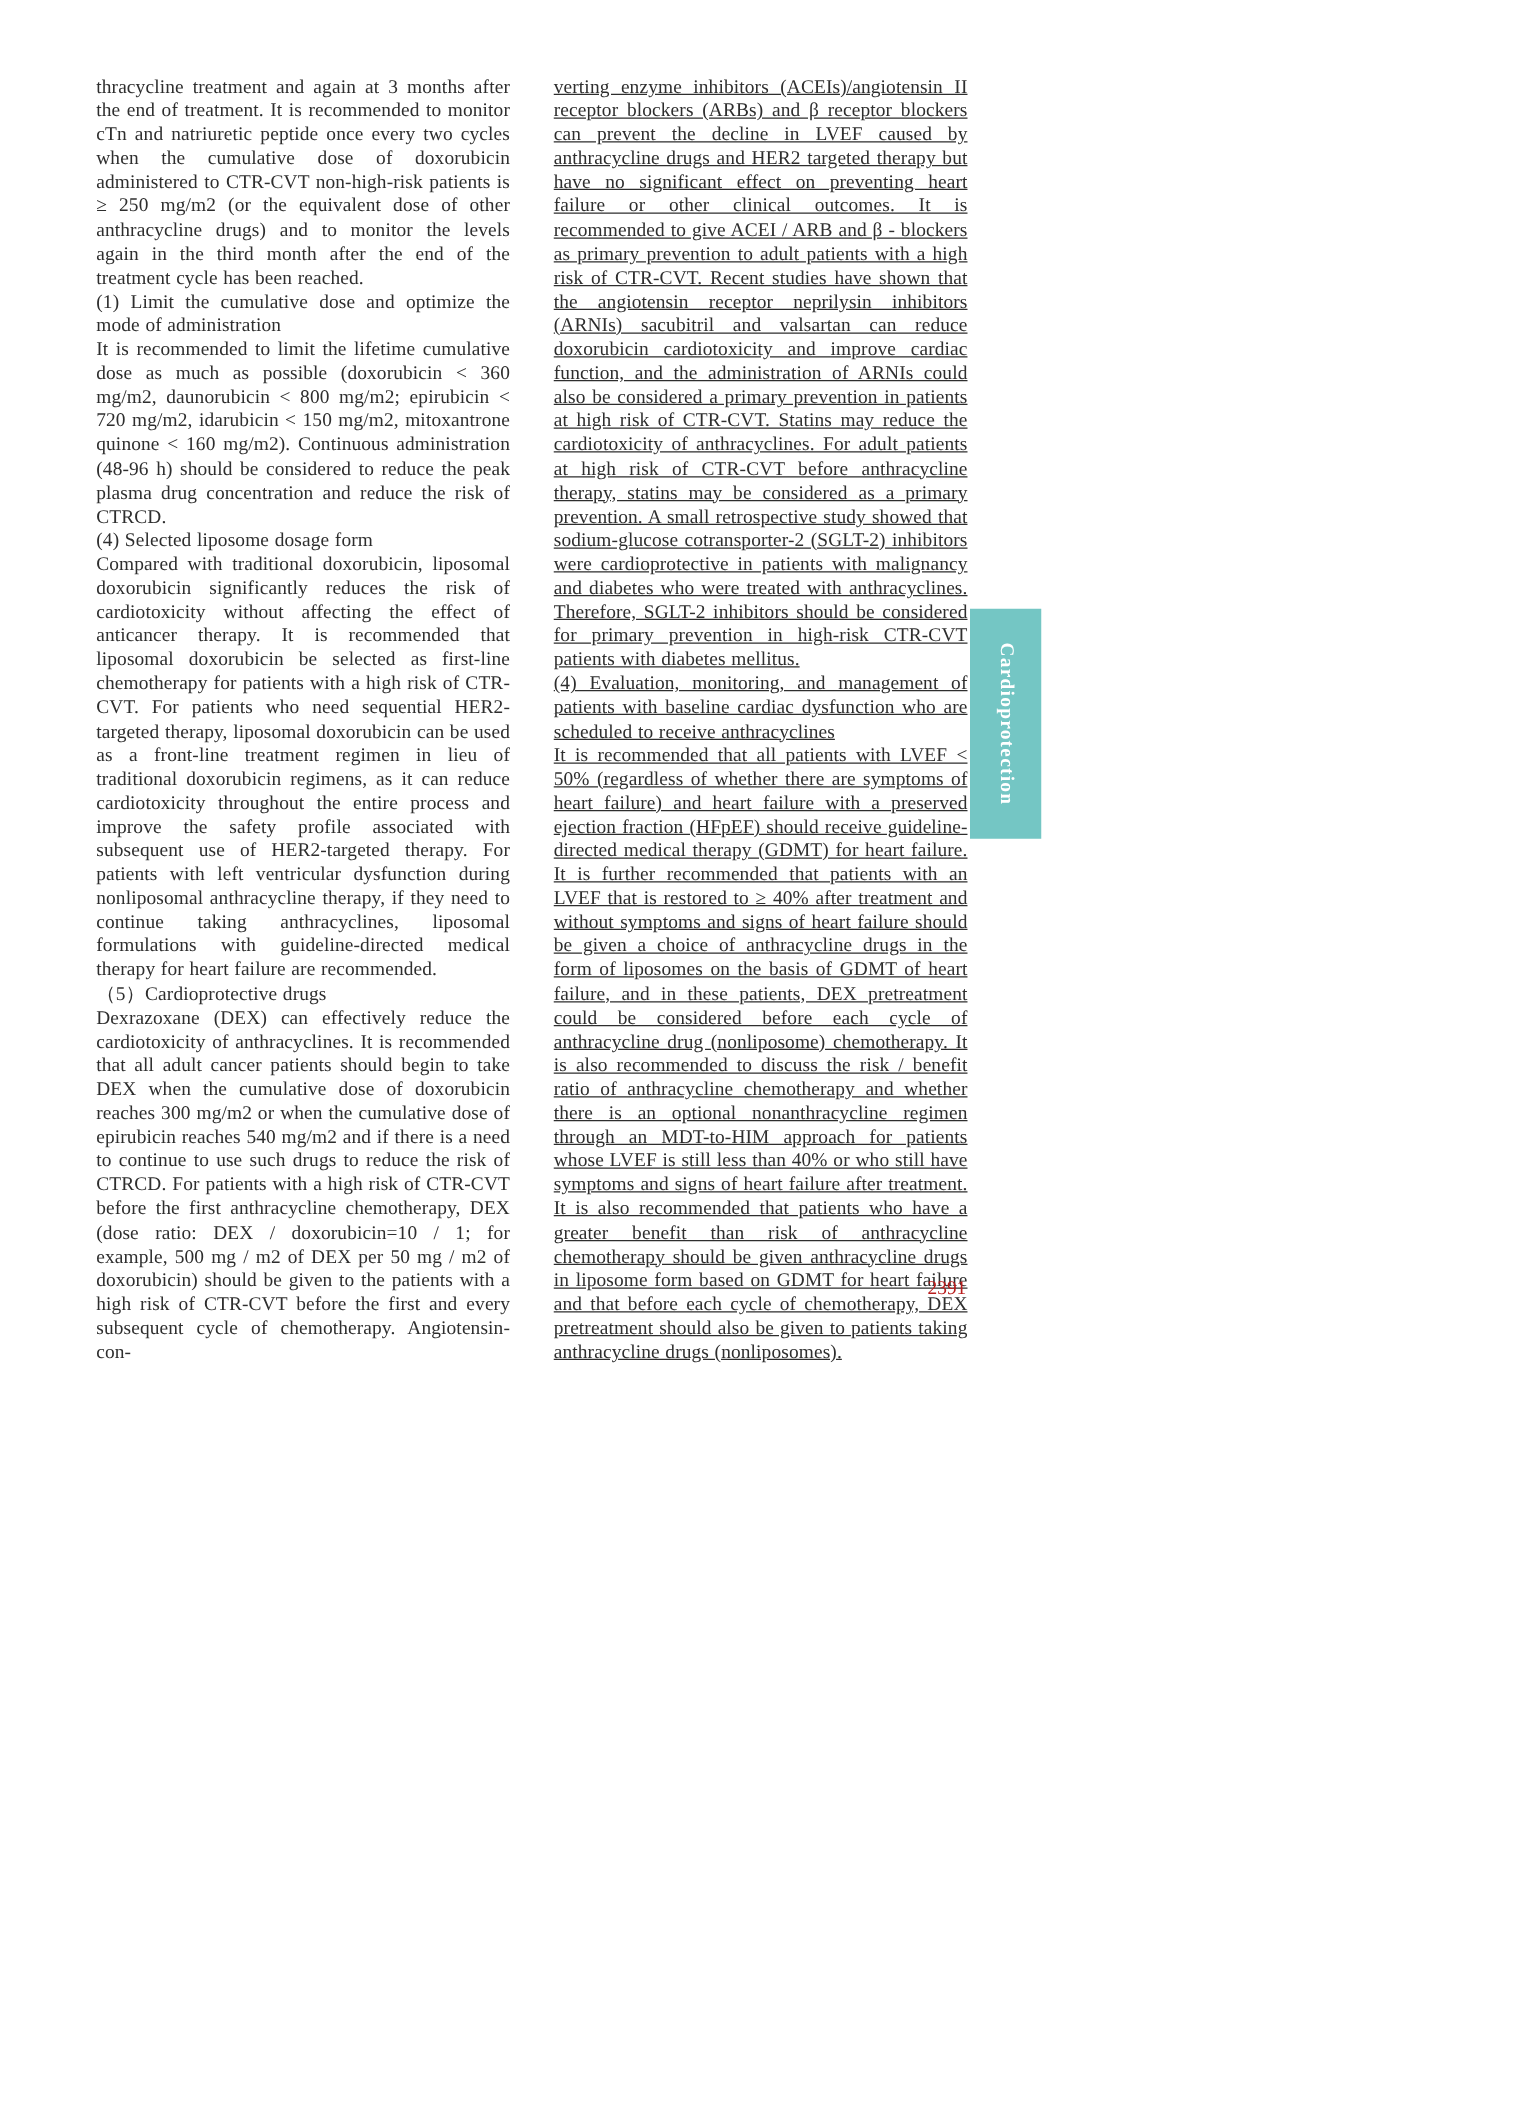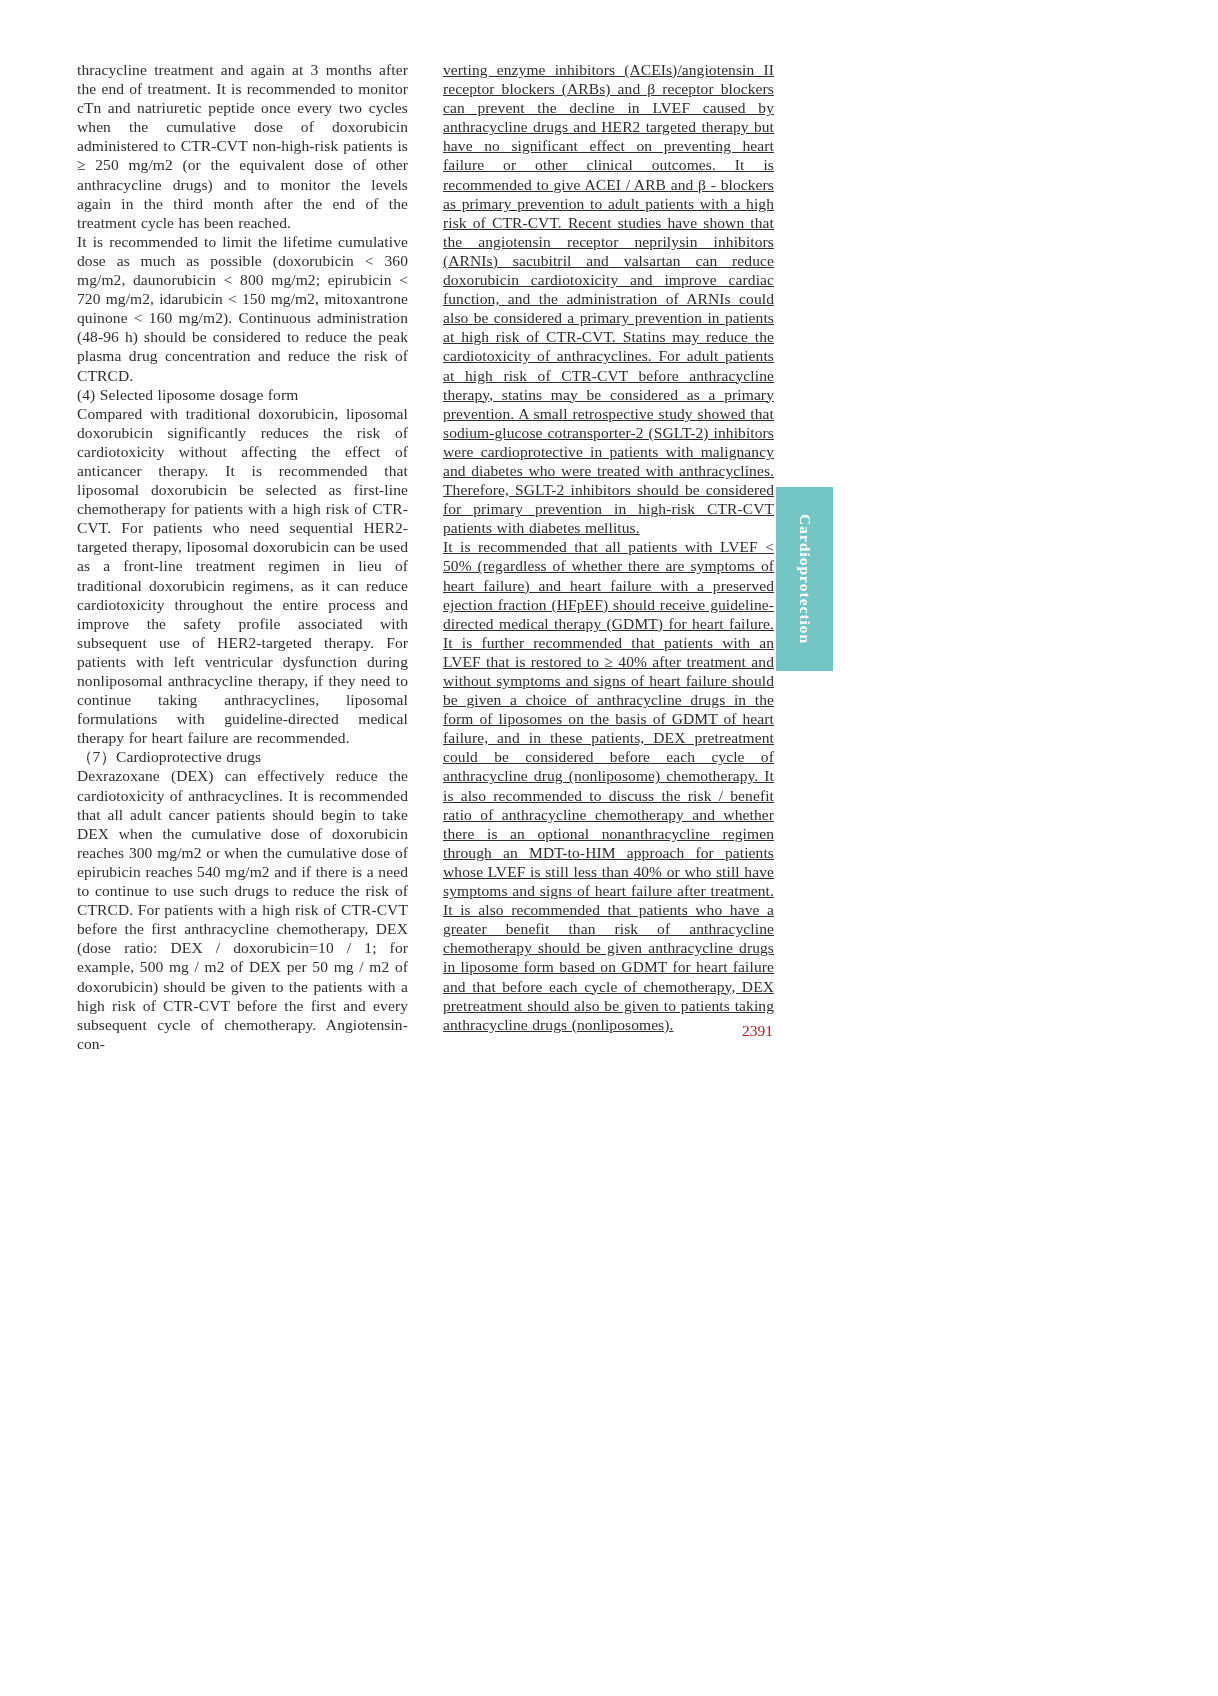--- a/index.html
+++ b/index.html
@@ -60,29 +60,31 @@
     color: #b91c1c;
   }
 </style>
 </head>
 <body>
 
 <div class="page">
 
   <div class="col col-left">
     <p>thracycline treatment and again at 3 months after the end of treatment. It is recommended to monitor cTn and natriuretic peptide once every two cycles when the cumulative dose of doxorubicin administered to CTR-CVT non-high-risk patients is ≥ 250 mg/m2 (or the equivalent dose of other anthracycline drugs) and to monitor the levels again in the third month after the end of the treatment cycle has been reached.</p>
+    <p>(1) Limit the cumulative dose and optimize the mode of administration</p>
     <p>It is recommended to limit the lifetime cumulative dose as much as possible (doxorubicin &lt; 360 mg/m2, daunorubicin &lt; 800 mg/m2; epirubicin &lt; 720 mg/m2, idarubicin &lt; 150 mg/m2, mitoxantrone quinone &lt; 160 mg/m2). Continuous administration (48-96 h) should be considered to reduce the peak plasma drug concentration and reduce the risk of CTRCD.</p>
     <p>(4) Selected liposome dosage form</p>
     <p>Compared with traditional doxorubicin, liposomal doxorubicin significantly reduces the risk of cardiotoxicity without affecting the effect of anticancer therapy. It is recommended that liposomal doxorubicin be selected as first-line chemotherapy for patients with a high risk of CTR-CVT. For patients who need sequential HER2-targeted therapy, liposomal doxorubicin can be used as a front-line treatment regimen in lieu of traditional doxorubicin regimens, as it can reduce cardiotoxicity throughout the entire process and improve the safety profile associated with subsequent use of HER2-targeted therapy. For patients with left ventricular dysfunction during nonliposomal anthracycline therapy, if they need to continue taking anthracyclines, liposomal formulations with guideline-directed medical therapy for heart failure are recommended.</p>
-    <p>（7）Cardioprotective drugs</p>
+    <p>（5）Cardioprotective drugs</p>
     <p>Dexrazoxane (DEX) can effectively reduce the cardiotoxicity of anthracyclines. It is recommended that all adult cancer patients should begin to take DEX when the cumulative dose of doxorubicin reaches 300 mg/m2 or when the cumulative dose of epirubicin reaches 540 mg/m2 and if there is a need to continue to use such drugs to reduce the risk of CTRCD. For patients with a high risk of CTR-CVT before the first anthracycline chemotherapy, DEX (dose ratio: DEX / doxorubicin=10 / 1; for example, 500 mg / m2 of DEX per 50 mg / m2 of doxorubicin) should be given to the patients with a high risk of CTR-CVT before the first and every subsequent cycle of chemotherapy. Angiotensin-con-</p>
   </div>
 
   <div class="col col-right">
     <p>verting enzyme inhibitors (ACEIs)/angiotensin II receptor blockers (ARBs) and β receptor blockers can prevent the decline in LVEF caused by anthracycline drugs and HER2 targeted therapy but have no significant effect on preventing heart failure or other clinical outcomes. It is recommended to give ACEI / ARB and β - blockers as primary prevention to adult patients with a high risk of CTR-CVT. Recent studies have shown that the angiotensin receptor neprilysin inhibitors (ARNIs) sacubitril and valsartan can reduce doxorubicin cardiotoxicity and improve cardiac function, and the administration of ARNIs could also be considered a primary prevention in patients at high risk of CTR-CVT. Statins may reduce the cardiotoxicity of anthracyclines. For adult patients at high risk of CTR-CVT before anthracycline therapy, statins may be considered as a primary prevention. A small retrospective study showed that sodium-glucose cotransporter-2 (SGLT-2) inhibitors were cardioprotective in patients with malignancy and diabetes who were treated with anthracyclines. Therefore, SGLT-2 inhibitors should be considered for primary prevention in high-risk CTR-CVT patients with diabetes mellitus.</p>
+    <p>(4) Evaluation, monitoring, and management of patients with baseline cardiac dysfunction who are scheduled to receive anthracyclines</p>
     <p>It is recommended that all patients with LVEF &lt; 50% (regardless of whether there are symptoms of heart failure) and heart failure with a preserved ejection fraction (HFpEF) should receive guideline-directed medical therapy (GDMT) for heart failure. It is further recommended that patients with an LVEF that is restored to ≥ 40% after treatment and without symptoms and signs of heart failure should be given a choice of anthracycline drugs in the form of liposomes on the basis of GDMT of heart failure, and in these patients, DEX pretreatment could be considered before each cycle of anthracycline drug (nonliposome) chemotherapy. It is also recommended to discuss the risk / benefit ratio of anthracycline chemotherapy and whether there is an optional nonanthracycline regimen through an MDT-to-HIM approach for patients whose LVEF is still less than 40% or who still have symptoms and signs of heart failure after treatment. It is also recommended that patients who have a greater benefit than risk of anthracycline chemotherapy should be given anthracycline drugs in liposome form based on GDMT for heart failure and that before each cycle of chemotherapy, DEX pretreatment should also be given to patients taking anthracycline drugs (nonliposomes).</p>
   </div>
 
   <div class="side-tab" style="background: rgb(116, 198, 196);">
     <span class="side-tab-label" style="color: rgb(255, 255, 255);">Cardioprotection</span>
   </div>
 
   <div class="page-number">2391</div>
 
 </div>

